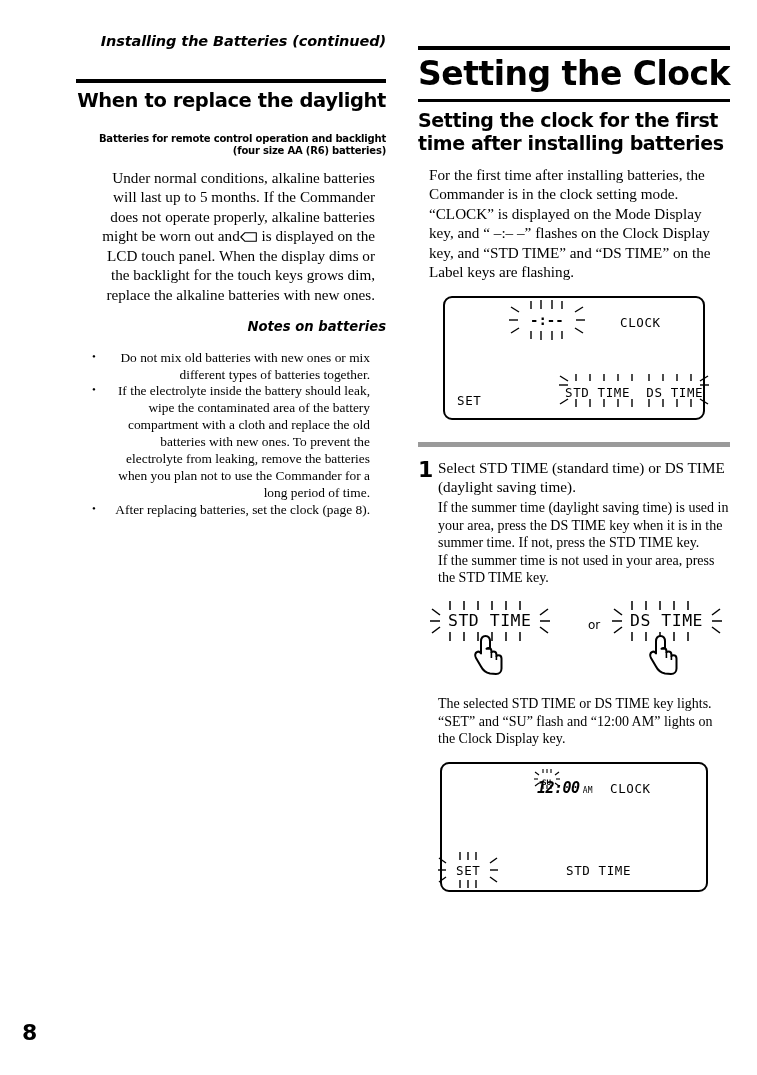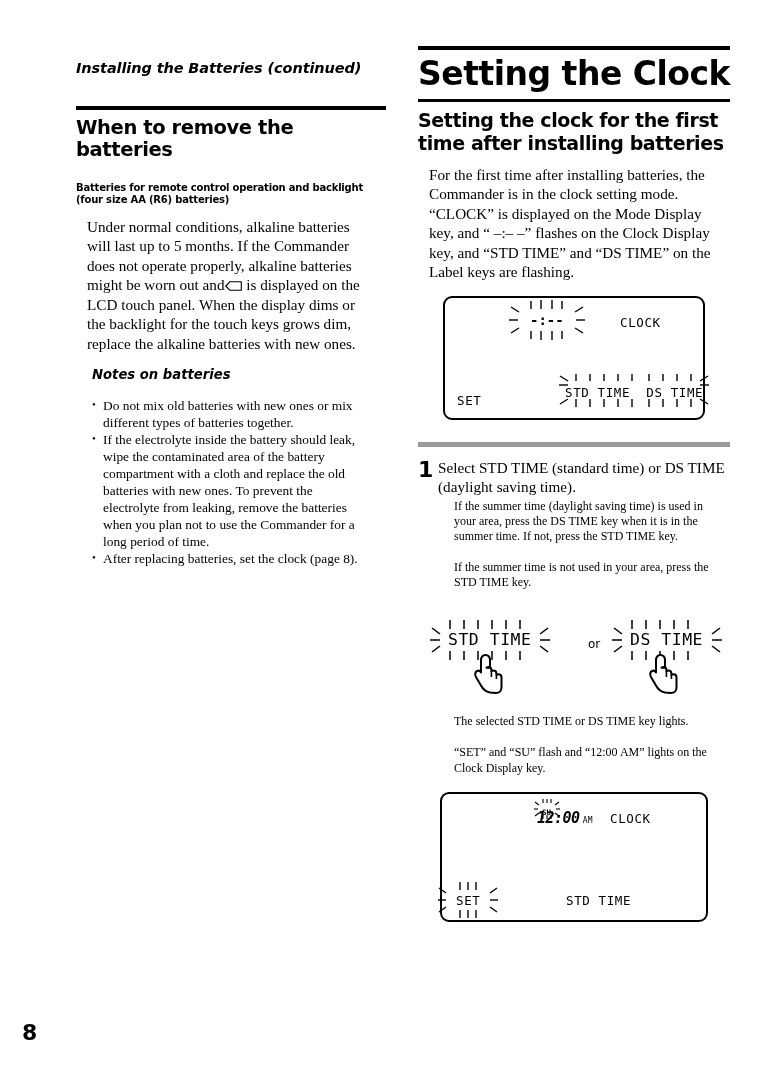--- a/index.html
+++ b/index.html
@@ -10,21 +10,21 @@
     background: #ffffff;
     font-family: "Liberation Serif", serif;
     color: #000000;
     position: relative;
     overflow: hidden;
   }
 
   .page { position: absolute; inset: 0; }
 
   
-  .col-left  { position: absolute; left: 76px;  top: 60px; width: 310px; }
+  .col-left  { position: absolute; left: 76px;  top: 33px; width: 310px; text-align: right; }
   .col-right { position: absolute; left: 418px; top: 46px; width: 312px; }
 
   
   .running-head {
     font-family: "DejaVu Sans", sans-serif;
     font-weight: bold;
     font-style: italic;
     font-size: 14.5px;
     letter-spacing: -0.1px;
     margin: 0 0 30px 0;
@@ -115,21 +115,21 @@
     font-family: "DejaVu Sans", sans-serif;
     font-weight: bold;
     font-size: 22px;
     line-height: 1;
     width: 20px;
     flex: 0 0 20px;
     padding-top: 1px;
   }
   .step-body { flex: 1; }
   .step-lead { font-size: 15.2px; line-height: 1.26; margin: 0; }
-  .step-det  { font-size: 12px; line-height: 1.255; margin: 16px; }
+  .step-det  { font-size: 14px; line-height: 1.255; margin: 0; }
 
   
   .lcd {
     position: relative;
     border: 2px solid #000;
     border-radius: 9px;
     background: #fff;
     font-family: "DejaVu Sans Mono", monospace;
   }
   .lcd-1 { width: 262px; height: 124px; margin: 14px 0 0 25px; }
@@ -200,21 +200,21 @@
 <body>
 
 <div class="page">
 
   <div class="col-left">
 
     <div class="running-head">Installing the Batteries (continued)</div>
 
     <div class="rule-thick"></div>
 
-    <div class="h-section">When to remove the batteries</div>
+    <div class="h-section">When to replace the daylight</div>
 
     <div class="h-bold-body">Batteries for remote control operation and backlight (four size AA (R6) batteries)</div>
 
     <p class="body-text"><span>Under normal conditions, alkaline batteries will last up to 5 months. If the Commander does not operate properly, alkaline batteries might be worn out and</span><span class="batt-glyph"><svg width="17" height="10" viewBox="0 0 17 10">
             <path d="M5 0.7 H16.3 V9.3 H5 L0.8 5 Z" fill="none" stroke="#000" stroke-width="1.1" stroke-linejoin="round"></path>
           </svg></span> <span>is displayed on the LCD touch panel. When the display dims or the backlight for the touch keys grows dim, replace the alkaline batteries with new ones.</span></p>
 
     <div class="h-notes">Notes on batteries</div>
 
     <ul class="notes">

